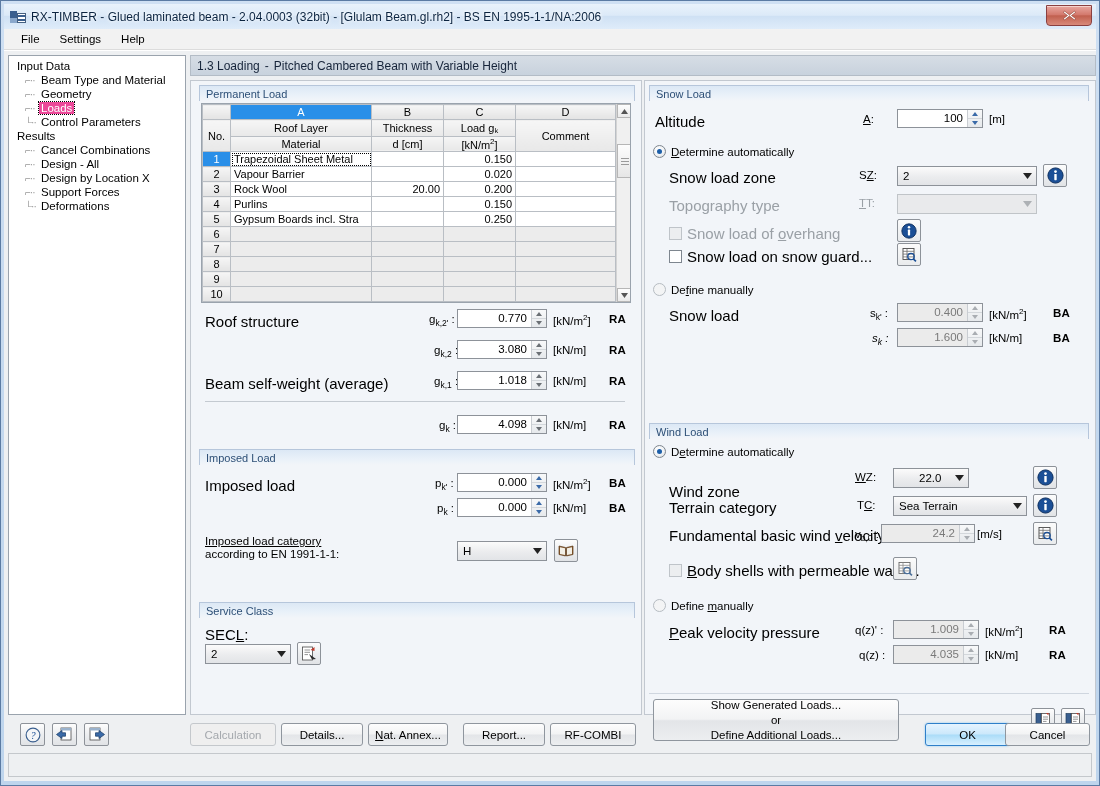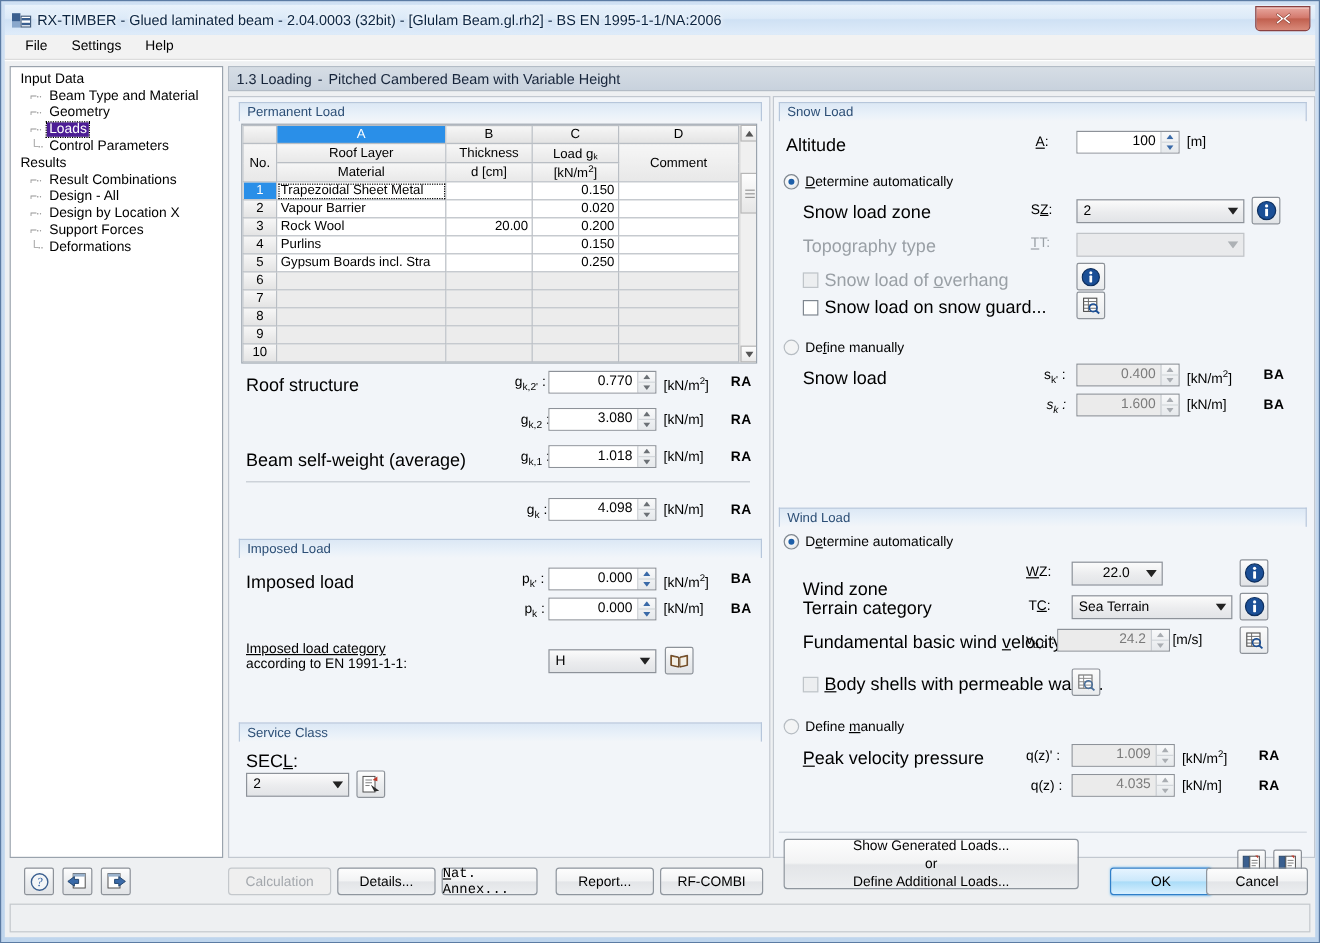--- a/index.html
+++ b/index.html
@@ -90,21 +90,21 @@
   .tree-child {
     font-size: 11.5px; padding: 1px 0 1px 6px; white-space: nowrap;
     display:flex; align-items:center;
   }
   .tree-dash {
     display:inline-block; width:22px; color:#999; font-size:10px;
     letter-spacing:-1px; flex:none; padding-left:8px;
   }
   .tree-label { display:inline-block; padding: 0 2px; }
   .tree-child.selected .tree-label {
-    background:#4c1d95; color:#fff; outline:1px dotted #000; outline-offset:0;
+    background:#ec4899; color:#fff; outline:1px dotted #000; outline-offset:0;
   }
 
   
   .content-header {
     position: absolute; left: 186px; top: 4px;
     width: 906px; height: 21px;
     background: linear-gradient(180deg,#d6dde5 0%, #c8d2dd 100%);
     border: 1px solid #b3bcc6;
     display:flex; align-items:center; padding-left:6px;
     font-size: 12px; color:#16243a;
@@ -355,21 +355,21 @@
         <span class="tree-label">Loads</span>
       </div>
       <div class="tree-child">
         <span class="tree-dash">└··</span>
         <span class="tree-label">Control Parameters</span>
       </div>
 
       <div class="tree-root">Results</div>
       <div class="tree-child">
         <span class="tree-dash">⌐··</span>
-        <span class="tree-label">Result Combinations</span>
+        <span class="tree-label">Cancel Combinations</span>
       </div>
       <div class="tree-child">
         <span class="tree-dash">⌐··</span>
         <span class="tree-label">Design - All</span>
       </div>
       <div class="tree-child">
         <span class="tree-dash">⌐··</span>
         <span class="tree-label">Design by Location X</span>
       </div>
       <div class="tree-child">
@@ -1010,21 +1010,21 @@
       <div class="iconbtn" style="left:80px; top:4px; width:25px; height:23px;">
         <svg width="17" height="15" viewBox="0 0 17 15">
           <rect x="2" y="1" width="10" height="12" fill="#fff" stroke="#4a4a4a" stroke-width="0.8"></rect>
           <rect x="2" y="1" width="10" height="2.5" fill="#9ab2cc"></rect>
           <path d="M16.5 7.5 L11 3.5 L11 5.8 L7.5 5.8 L7.5 9.2 L11 9.2 L11 11.5 Z" fill="#3a6aa8" stroke="#23456e" stroke-width="0.8"></path>
         </svg>
       </div>
 
       <div class="btn disabled" style="position:absolute; left:186px; top:4px; width:86px; height:23px;">Calculation</div>
       <div class="btn" style="position:absolute; left:277px; top:4px; width:82px; height:23px;">Details...</div>
-      <div class="btn" style="position:absolute; left:364px; top:4px; width:80px; height:23px;font-family:Liberation Mono, monospace;">
+      <div class="btn" style="position:absolute; left:364px; top:4px; width:80px; height:23px;">
           <span><u class="acc">N</u>at. Annex...</span>
         </div>
       <div class="btn" style="position:absolute; left:459px; top:4px; width:82px; height:23px;">Report...</div>
       <div class="btn" style="position:absolute; left:546px; top:4px; width:86px; height:23px;">RF-COMBI</div>
 
       <div class="btn primary" style="position:absolute; left:921px; top:4px; width:85px; height:23px;">OK</div>
       <div class="btn" style="position:absolute; left:1001px; top:4px; width:85px; height:23px;">Cancel</div>
 
       <div class="statusbar"></div>
     </div>

